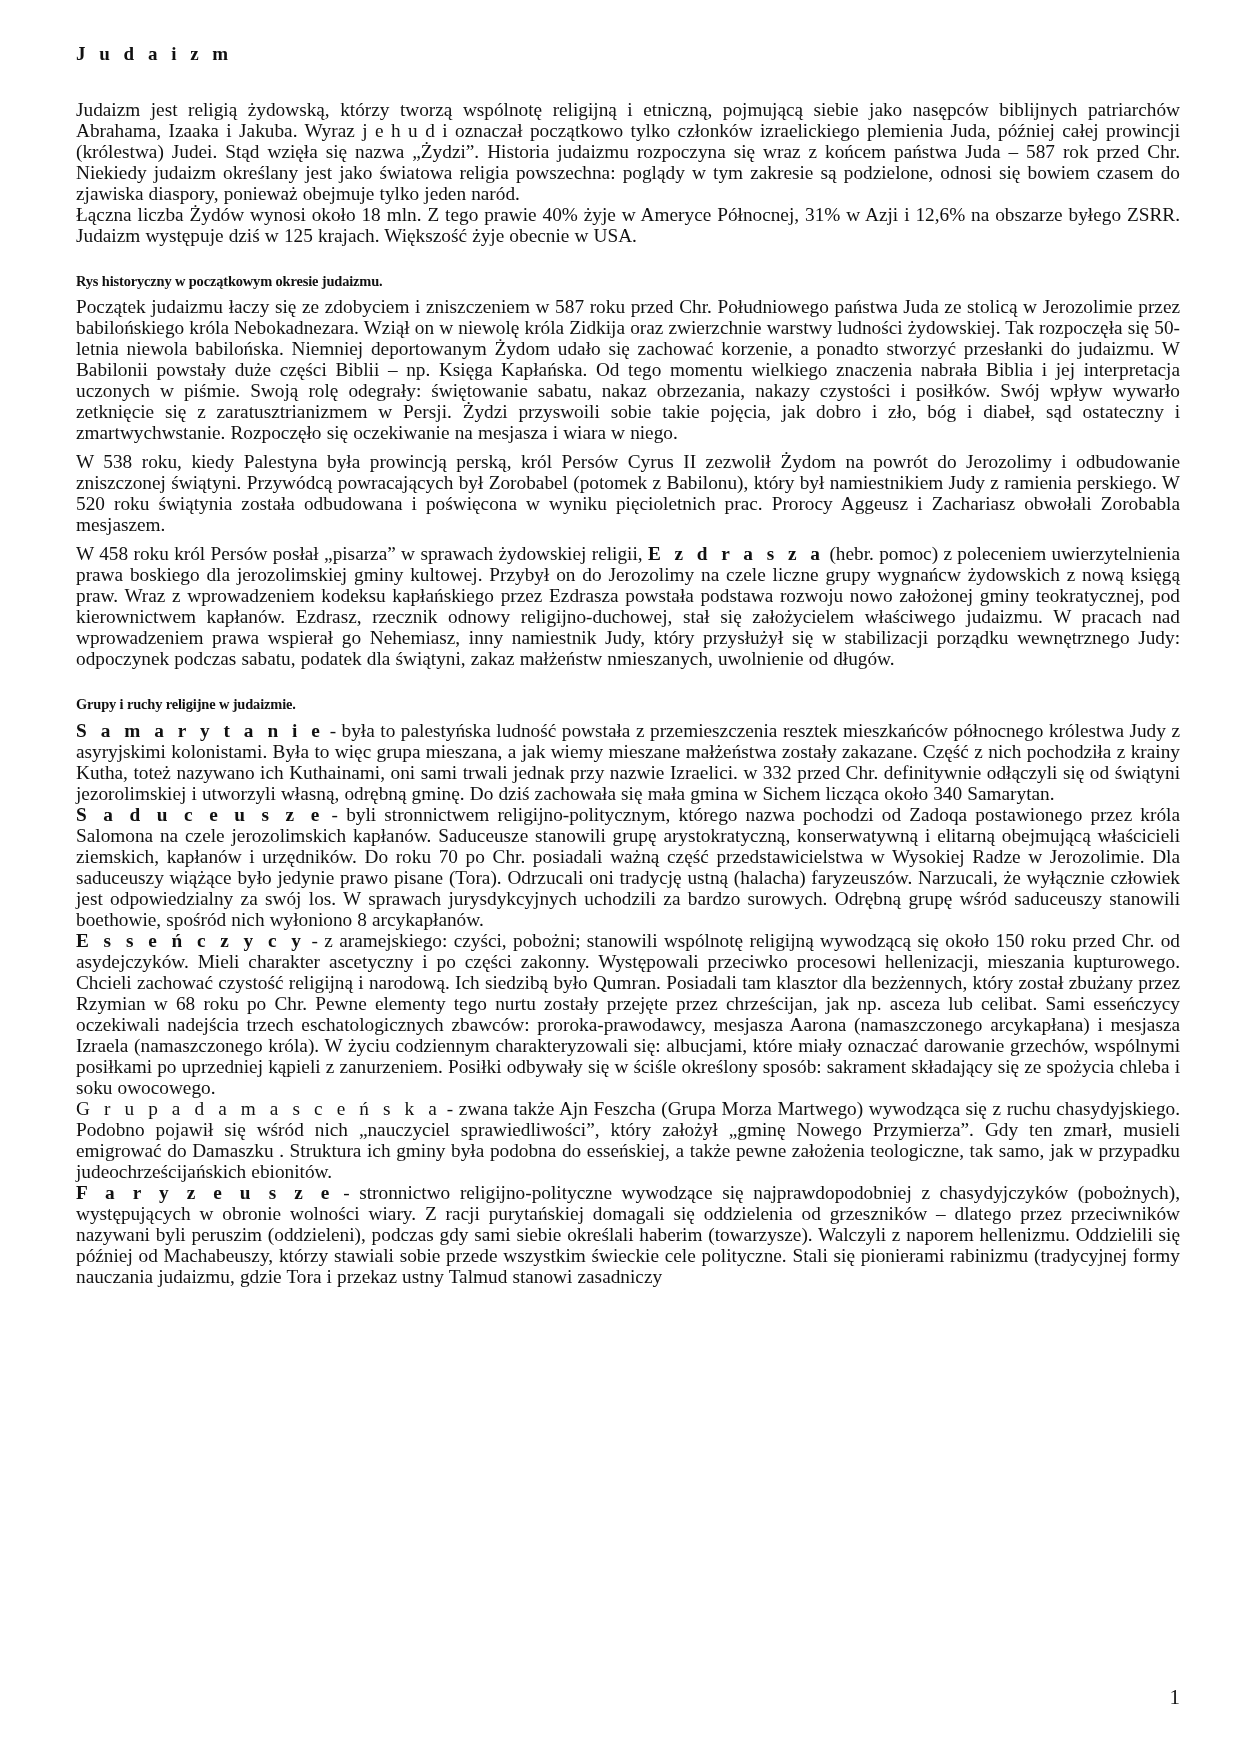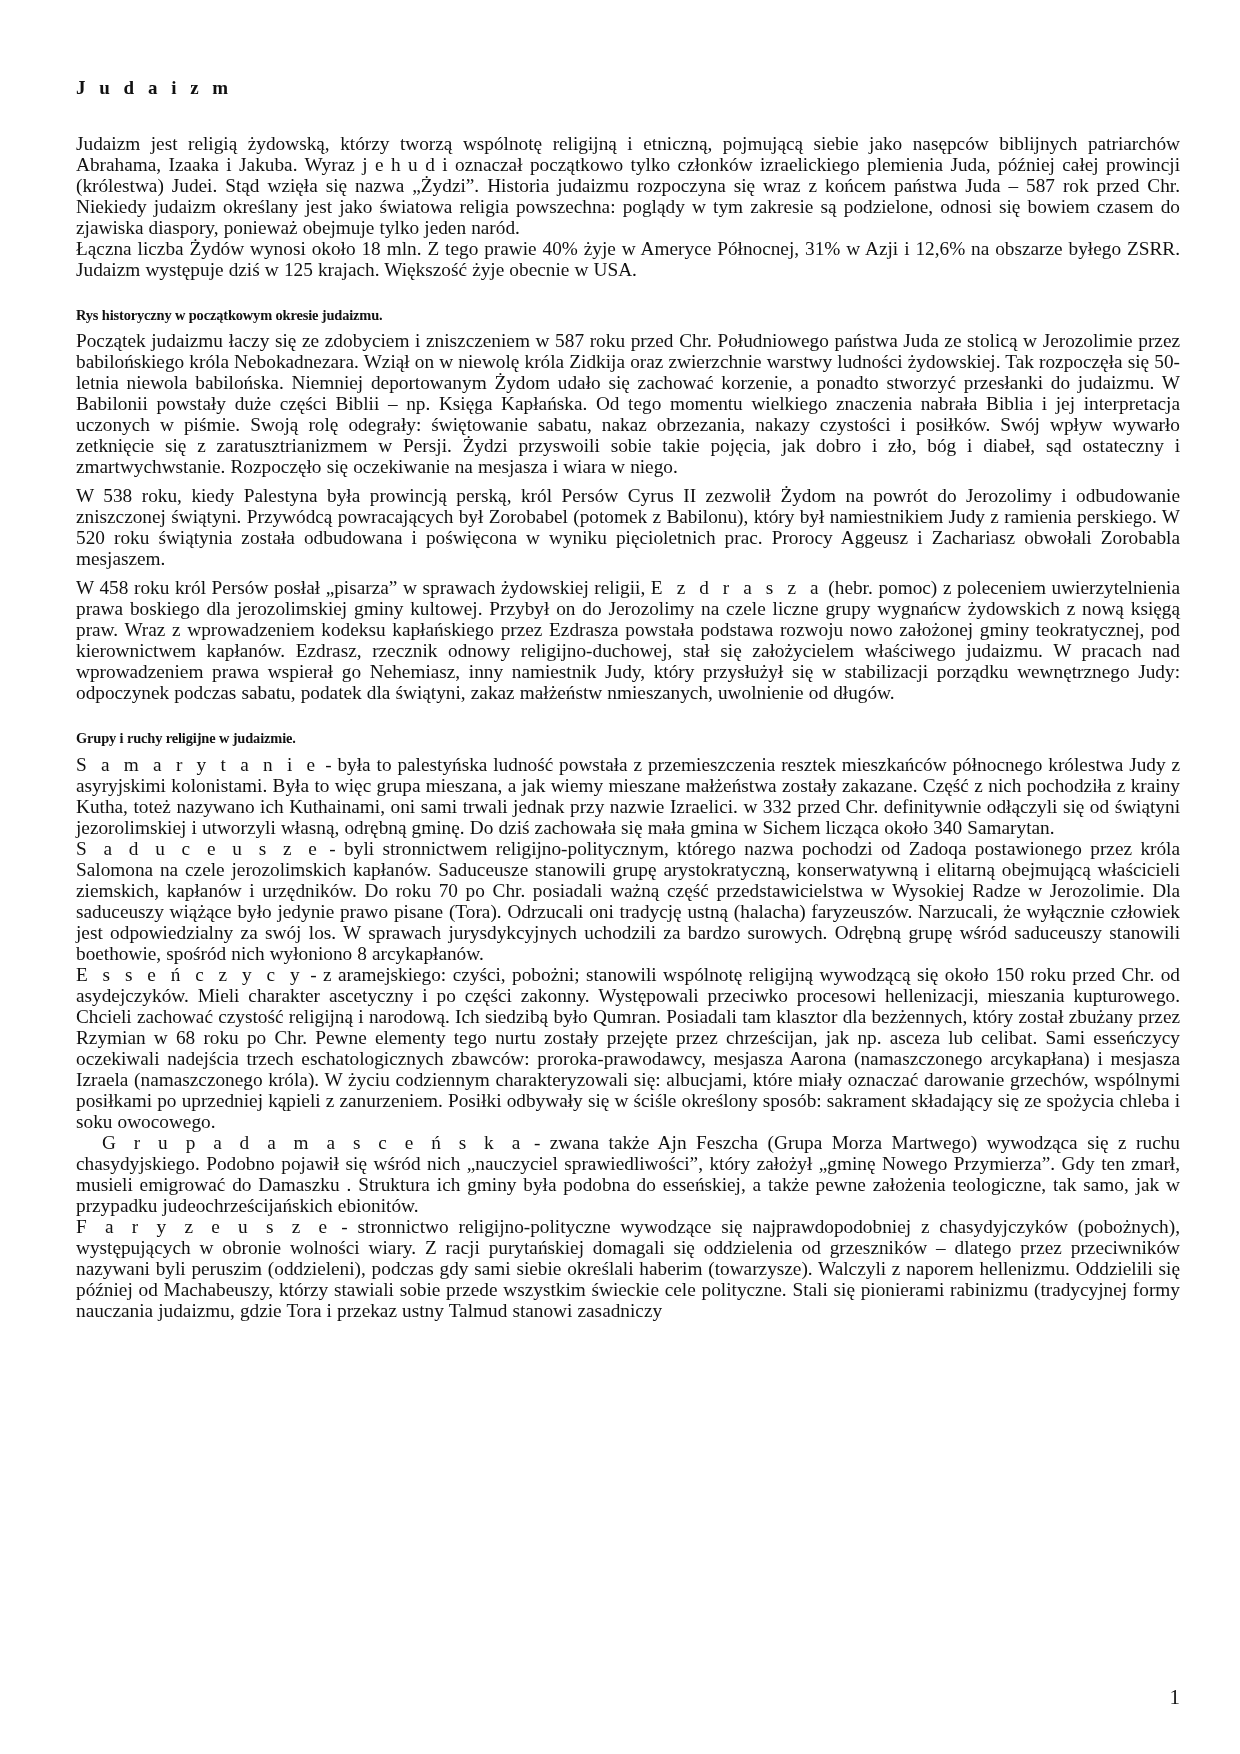--- a/index.html
+++ b/index.html
@@ -14,21 +14,21 @@
     color: #111111;
     position: relative;
     overflow: hidden;
   }
   .page {
     position: absolute;
     top: 0; left: 0;
     width: 1240px;
     height: 1754px;
     box-sizing: border-box;
-    padding: 78px 60px 40px 76px;
+    padding: 44px 60px 40px 76px;
   }
   .doc-title {
     font-size: 19px;
     font-weight: bold;
     letter-spacing: 4.5px;
     margin: 0 0 34px 0;
     line-height: 1.1;
   }
   p.para {
     font-size: 19.3px;
@@ -43,27 +43,26 @@
     font-size: 15.5px;
     font-weight: bold;
     letter-spacing: -0.15px;
     margin: 26px 0 6px 0;
     line-height: 1.2;
     transform: scaleX(0.93);
     transform-origin: left center;
   }
   .gap-sm { height: 8px; }
   .term {
-    font-weight: normal;
+    font-weight: bold;
     letter-spacing: 4.2px;
   }
   .term-reg {
     font-weight: normal;
     letter-spacing: 4.2px;
-    margin-left: 26px;
   }
   .page-number {
     position: absolute;
     right: 60px;
     bottom: 46px;
     font-size: 21px;
     line-height: 1;
   }
 </style>
 </head>

